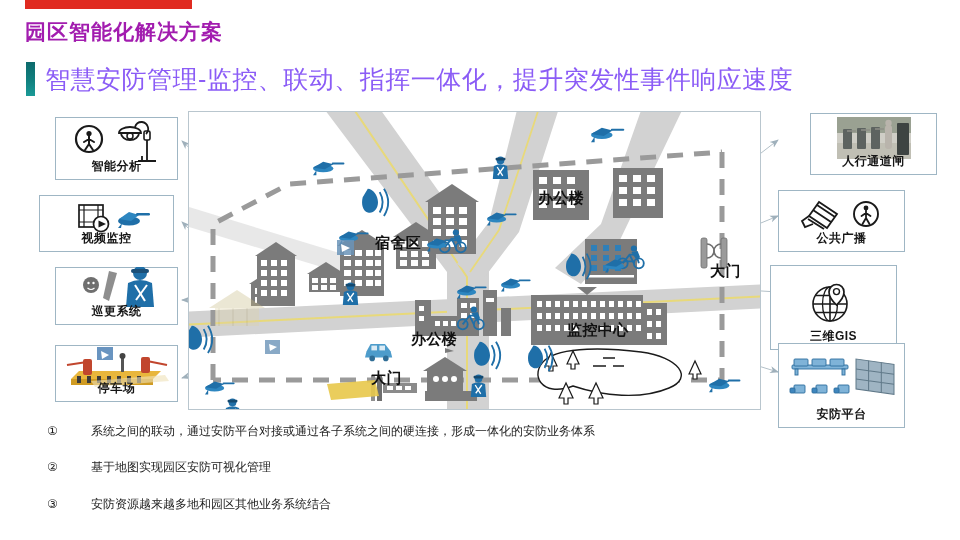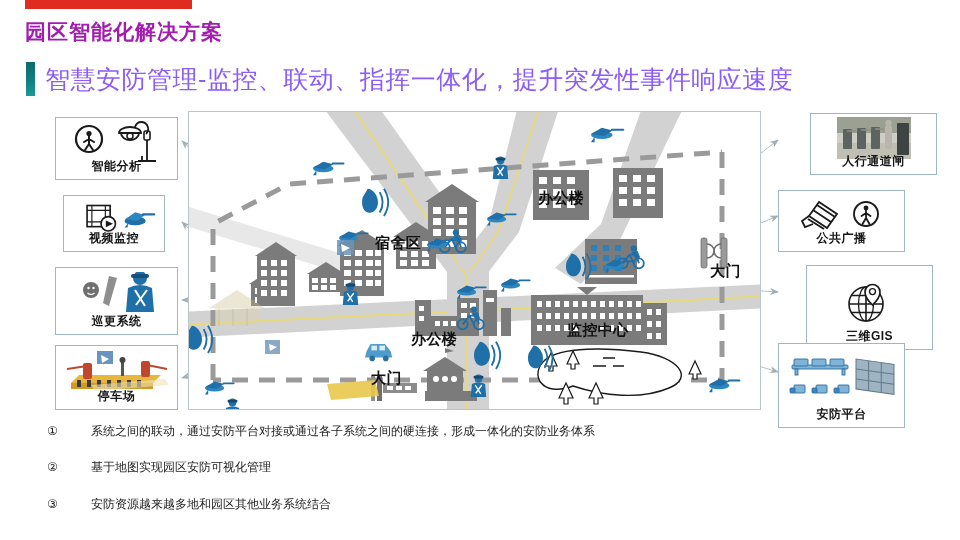--- a/index.html
+++ b/index.html
@@ -158,61 +158,61 @@
         <path d="M58,12 a9,7 0 0 0 18,0" fill="none" stroke="#1a1a1a" stroke-width="1.8"></path>
         <circle cx="67" cy="15" r="3" fill="none" stroke="#1a1a1a" stroke-width="1.5"></circle>
         <path d="M72,6 a7,7 0 0 1 7,-5 a7,7 0 0 1 4,12" fill="none" stroke="#1a1a1a" stroke-width="1.8"></path>
         <rect x="81" y="10" width="6" height="9" rx="1.6" fill="none" stroke="#1a1a1a" stroke-width="1.6"></rect>
         <path d="M84,19 L84,40 M75,40 L93,40 M79,35 L79,40" stroke="#1a1a1a" stroke-width="1.8" fill="none"></path>
       </svg>
     </div>
     <div class="card-label">智能分析</div>
   </div>
 
-  <div class="card" style="left:63px; top:195px; width:102px; height:57px;">
+  <div class="card" style="left:39px; top:195px; width:135px; height:57px;">
     <div class="card-art">
       <svg width="104" height="38" viewBox="0 0 104 38">
         <rect x="24" y="6" width="24" height="22" fill="none" stroke="#1a1a1a" stroke-width="1.7"></rect>
         <g stroke="#1a1a1a" stroke-width="1.2">
           <path d="M24,11 h24 M24,23 h24 M29,6 v22 M43,6 v22"></path>
         </g>
         <circle cx="46" cy="25" r="7.5" fill="#fff" stroke="#1a1a1a" stroke-width="1.7"></circle>
         <path d="M43.5,21.5 L51,25 L43.5,28.5 Z" fill="#1a1a1a"></path>
         <g fill="#1f6fa8">
           <ellipse cx="74" cy="22" rx="11" ry="4.5"></ellipse>
           <path d="M64,20 l10,-7 l10,3 l-8,6 z" fill="#2d86c0"></path>
           <rect x="81" y="14" width="14" height="2.4" rx="1.2"></rect>
           <path d="M67,24 l-4,5 l3,0 z"></path>
         </g>
       </svg>
     </div>
     <div class="card-label">视频监控</div>
   </div>
 
-  <div class="card" style="left:55px; top:267px; width:123px; height:68px;">
+  <div class="card" style="left:55px; top:267px; width:123px; height:58px;">
     <div class="card-art">
       <svg width="104" height="46" viewBox="0 0 104 46">
         <circle cx="26" cy="18" r="8" fill="#6f6f6f"></circle>
         <circle cx="23.5" cy="16" r="1.2" fill="#fff"></circle>
         <circle cx="28.5" cy="16" r="1.2" fill="#fff"></circle>
         <path d="M22.5,21 q3.5,3 7,0" stroke="#fff" stroke-width="1.1" fill="none"></path>
         <path d="M44,4 L52,6 L44,34 L38,31 Z" fill="#8e8e8e"></path>
         <g fill="#1f6fa8">
           <path d="M68,6 a7,7 0 0 1 14,0 a7,7 0 0 1 -14,0 z"></path>
           <rect x="66" y="2" width="18" height="4" rx="2" fill="#1a4f78"></rect>
           <path d="M63,16 q12,-6 24,0 l2,24 l-28,0 z"></path>
           <path d="M70,18 l10,16" stroke="#fff" stroke-width="2" fill="none"></path>
           <path d="M82,18 l-11,15" stroke="#fff" stroke-width="2" fill="none"></path>
         </g>
       </svg>
     </div>
     <div class="card-label">巡更系统</div>
   </div>
 
-  <div class="card" style="left:55px; top:345px; width:123px; height:65px;">
+  <div class="card" style="left:55px; top:345px; width:123px; height:57px;">
     <div class="card-art">
       <svg width="112" height="46" viewBox="0 0 112 46">
         <rect x="36" y="2" width="16" height="13" fill="#4f81b5" opacity="0.85"></rect>
         <path d="M40,6 l8,4 l-7,4 z" fill="#fff"></path>
         <path d="M10,34 L18,26 L100,26 L92,34 Z" fill="#e8b63c"></path>
         <path d="M10,34 L92,34 L92,40 L10,40 Z" fill="#cf9b23"></path>
         <g fill="#3b3b3b">
           <rect x="16" y="31" width="4" height="7"></rect>
           <rect x="26" y="31" width="4" height="7"></rect>
           <rect x="36" y="31" width="4" height="7"></rect>
@@ -266,21 +266,21 @@
           <path d="M20,22 L13,27 L16,33 L24,30"></path>
         </g>
         <circle cx="77" cy="20" r="12" fill="none" stroke="#1a1a1a" stroke-width="1.9"></circle>
         <circle cx="77" cy="14" r="2.4" fill="#1a1a1a"></circle>
         <path d="M77,16.5 L77,24 M77,19 L72.5,22 M77,19 L81.5,22 M77,24 L73.5,30 M77,24 L80.5,30" stroke="#1a1a1a" stroke-width="1.8" fill="none" stroke-linecap="round"></path>
       </svg>
     </div>
     <div class="card-label">公共广播</div>
   </div>
 
-  <div class="card" style="left:806px; top:265px; width:127px; height:85px;">
+  <div class="card" style="left:770px; top:265px; width:127px; height:85px;">
     <div class="card-art">
       <svg width="76" height="48" viewBox="0 0 76 48">
         <circle cx="34" cy="26" r="17" fill="none" stroke="#1a1a1a" stroke-width="1.6"></circle>
         <ellipse cx="34" cy="26" rx="7.5" ry="17" fill="none" stroke="#1a1a1a" stroke-width="1.3"></ellipse>
         <path d="M17,26 h34 M19.5,17.5 h29 M19.5,34.5 h29" stroke="#1a1a1a" stroke-width="1.3" fill="none"></path>
         <path d="M34,9 L34,43" stroke="#1a1a1a" stroke-width="1.6"></path>
         <path d="M48,14 a7.5,7.5 0 1 0 -15,0 c0,6 7.5,13 7.5,13 s7.5,-7 7.5,-13 z" fill="#ffffff" stroke="#1a1a1a" stroke-width="1.7"></path>
         <circle cx="40.5" cy="13.6" r="3" fill="none" stroke="#1a1a1a" stroke-width="1.4"></circle>
       </svg>
     </div>

